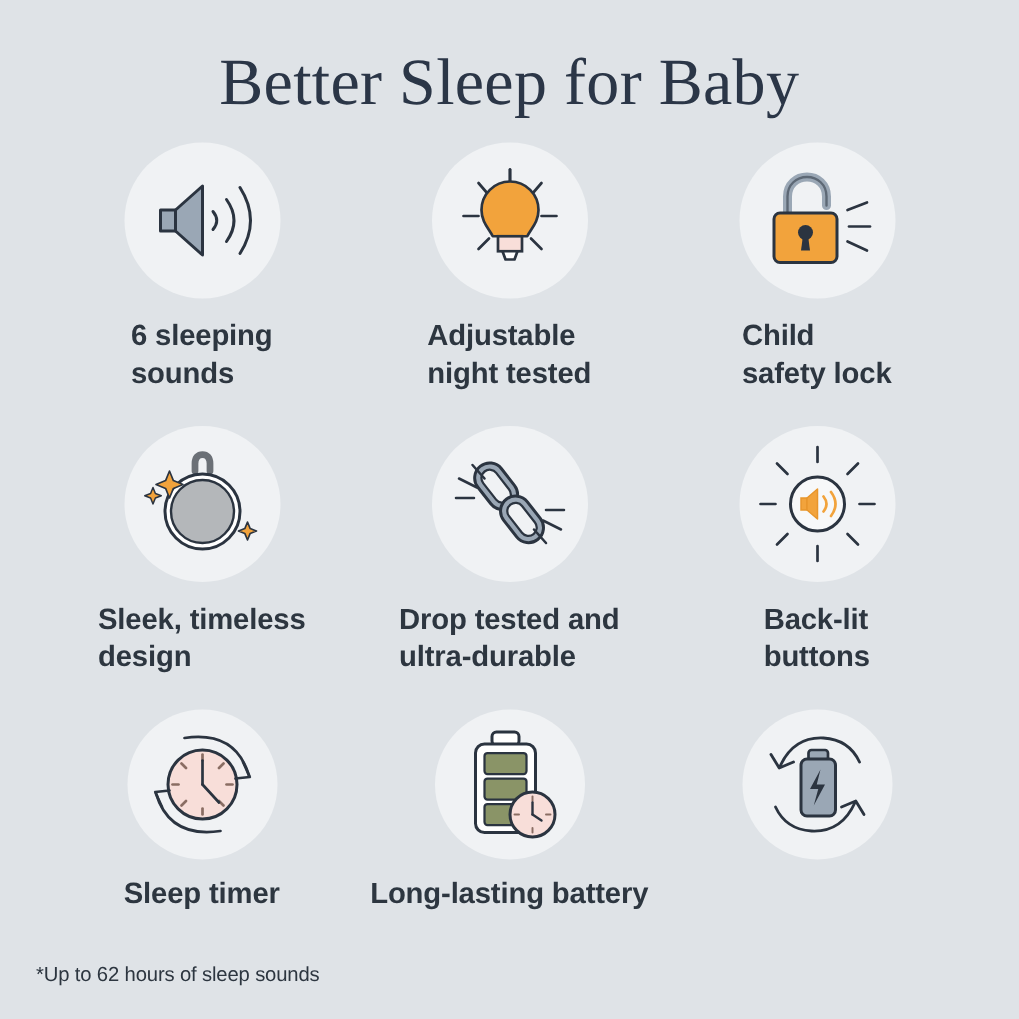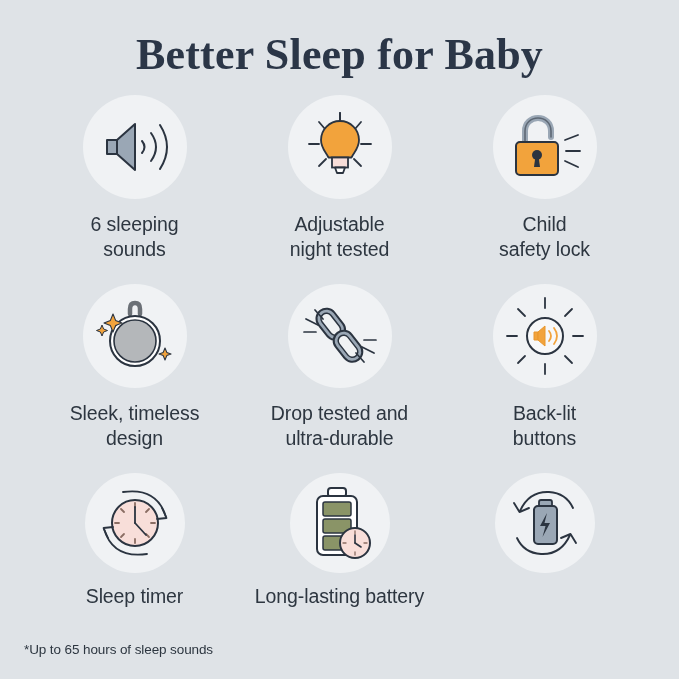--- a/index.html
+++ b/index.html
@@ -17,21 +17,21 @@
     position: relative;
     width: 679px;
     height: 679px;
     box-sizing: border-box;
     display: flex;
     flex-direction: column;
     align-items: center;
   }
   .title {
     font-family: "Liberation Serif", serif;
-    font-weight: bold;
+    font-weight: normal;
     font-size: 44px;
     color: #2b3647;
     letter-spacing: 0.2px;
     margin-top: 31px;
     margin-bottom: 0;
     line-height: 1.1;
   }
   .grid {
     width: 679px;
     display: flex;
@@ -62,22 +62,22 @@
   }
   .row3 .circle {
     width: 100px;
     height: 100px;
   }
   .label {
     margin-top: 13px;
     font-size: 19.5px;
     line-height: 1.28;
     color: #2d3640;
-    text-align: center;
-    font-weight: 400;
+    text-align: left;
+    font-weight: 700;
     letter-spacing: -0.1px;
     max-width: 196px;
   }
   .row3 .label {
     margin-top: 11px;
     font-size: 19.5px;
   }
   .row-gap-1 { height: 22px; }
   .row-gap-2 { height: 22px; }
   .footnote {
@@ -320,15 +320,15 @@
               <path d="M42 29 L35 42 L40.5 42 L37.5 53 L45 39 L39.5 39 Z" fill="#2b3440"></path>
             </svg>
           </span>
         </div>
       </div>
 
     </div>
 
   </div>
 
-  <div class="footnote">*Up to 65 hours of sleep sounds</div>
+  <div class="footnote">*Up to 62 hours of sleep sounds</div>
 
 </div>
 
 </body></html>

